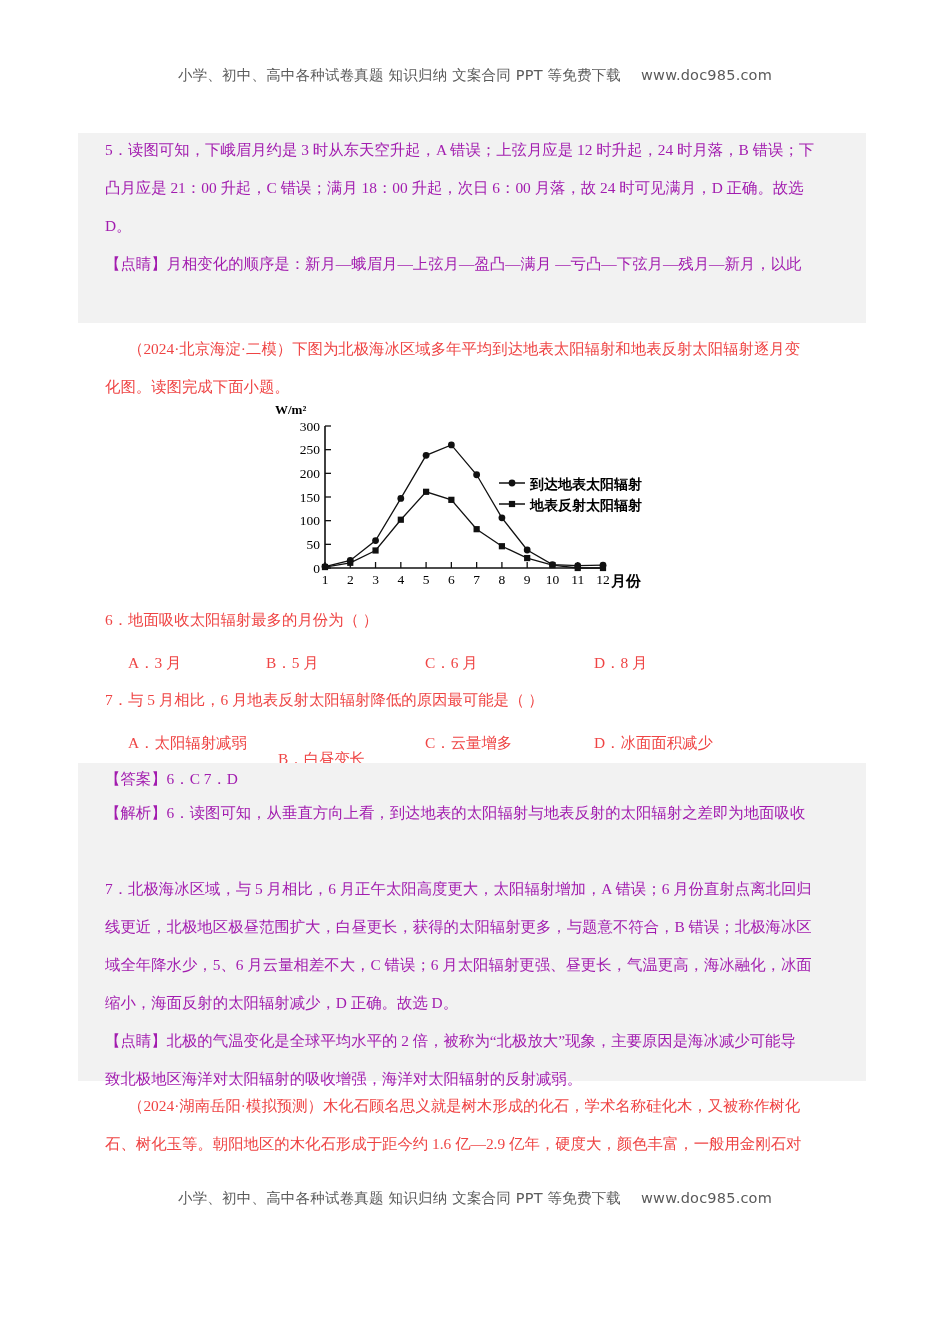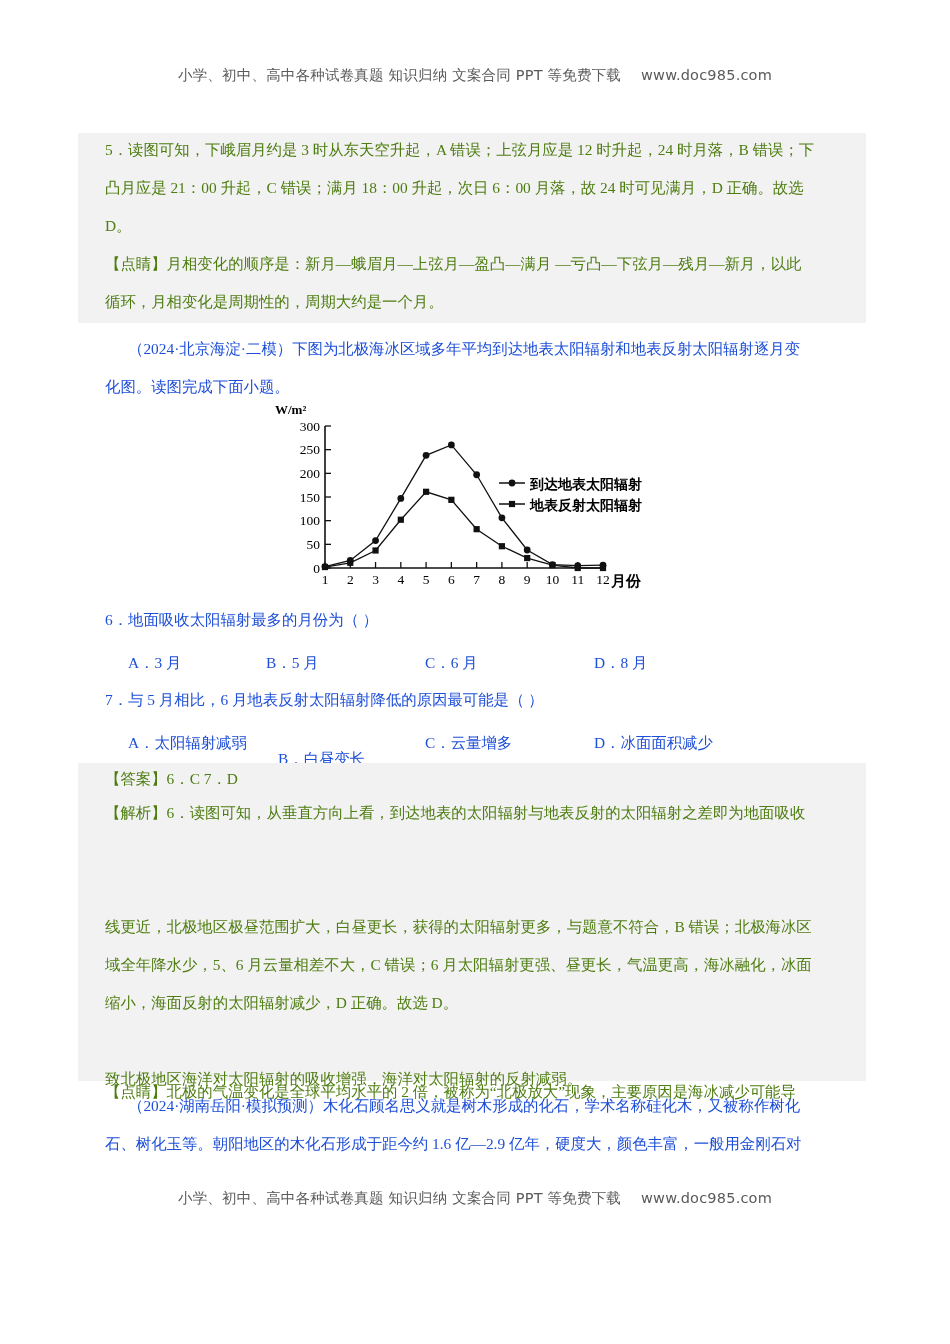--- a/index.html
+++ b/index.html
@@ -48,22 +48,22 @@
     background: #f2f2f2;
   }
 
   
   .line {
     position: absolute;
     font-size: 15.4px;
     line-height: 1.0;
     white-space: nowrap;
   }
-  .red   { color: #4d7c0f; font-family: Liberation Serif, serif; }
-  .black { color: #1d4ed8; }
+  .red   { color: #a21caf; font-family: Liberation Serif, serif; }
+  .black { color: #ef4444; }
 
   
   #figure {
     position: absolute;
     left: 255px;
     top: 398px;
     width: 400px;
     height: 192px;
   }
   #figure svg { display: block; }
@@ -99,21 +99,20 @@
   <div class="watermark" id="header-watermark">
     <span>小学、初中、高中各种试卷真题  知识归纳  文案合同  PPT 等免费下载</span><span class="url">www.doc985.com</span>
   </div>
 
   <div class="shaded" id="shade-1" style="top:133px; height:190px;"></div>
 
   <div class="line red" style="left:105px; top:142px;">5．读图可知，下峨眉月约是 3 时从东天空升起，A 错误；上弦月应是 12 时升起，24 时月落，B 错误；下</div>
   <div class="line red" style="left:105px; top:180px;">凸月应是 21：00 升起，C 错误；满月 18：00 升起，次日 6：00 月落，故 24 时可见满月，D 正确。故选</div>
   <div class="line red" style="left:105px; top:218px;">D。</div>
   <div class="line red" style="left:105px; top:256px;">【点睛】月相变化的顺序是：新月—蛾眉月—上弦月—盈凸—满月 —亏凸—下弦月—残月—新月，以此</div>
-  <div class="line red" style="left:105px; top:294px;">循环，月相变化是周期性的，周期大约是一个月。</div>
 
   <div class="line black" style="left:128px; top:341px;">（2024·北京海淀·二模）下图为北极海冰区域多年平均到达地表太阳辐射和地表反射太阳辐射逐月变</div>
   <div class="line black" style="left:105px; top:379px;">化图。读图完成下面小题。</div>
 
   <div id="figure">
     <svg width="400" height="192" viewBox="0 0 400 192" xmlns="http://www.w3.org/2000/svg">
 
       <text id="y-unit" class="axis-unit" x="20" y="16">W/m²</text>
 
       <line x1="70" y1="28" x2="70" y2="170" stroke="#111" stroke-width="1.6"></line>
@@ -214,24 +213,25 @@
   <div class="line black" style="left:105px; top:692px;">7．与 5 月相比，6 月地表反射太阳辐射降低的原因最可能是（   ）</div>
   <div class="choice black" style="left:128px; top:733px;">A．太阳辐射减弱</div>
   <div class="choice black" style="left:278px; top:733px;margin-top:16px;">B．白昼变长</div>
   <div class="choice black" style="left:425px; top:733px;">C．云量增多</div>
   <div class="choice black" style="left:594px; top:733px;">D．冰面面积减少</div>
 
   <div class="shaded" id="shade-2" style="top:763px; height:318px;"></div>
 
   <div class="line red" style="left:105px; top:771px;">【答案】6．C  7．D</div>
   <div class="line red" style="left:105px; top:805px;">【解析】6．读图可知，从垂直方向上看，到达地表的太阳辐射与地表反射的太阳辐射之差即为地面吸收</div>
+  <div class="line red" style="left:105px; top:881px;">7．北极海冰区域，与 5 月相比，6 月正午太阳高度更大，太阳辐射增加，A 错误；6 月份直射点离北回归</div>
   <div class="line red" style="left:105px; top:919px;">线更近，北极地区极昼范围扩大，白昼更长，获得的太阳辐射更多，与题意不符合，B 错误；北极海冰区</div>
   <div class="line red" style="left:105px; top:957px;">域全年降水少，5、6 月云量相差不大，C 错误；6 月太阳辐射更强、昼更长，气温更高，海冰融化，冰面</div>
   <div class="line red" style="left:105px; top:995px;">缩小，海面反射的太阳辐射减少，D 正确。故选 D。</div>
-  <div class="line red" style="left:105px; top:1084px;text-align:right;">【点睛】北极的气温变化是全球平均水平的 2 倍，被称为“北极放大”现象，主要原因是海冰减少可能导</div>
+  <div class="line red" style="left:105px; top:1033px;text-align:right;">【点睛】北极的气温变化是全球平均水平的 2 倍，被称为“北极放大”现象，主要原因是海冰减少可能导</div>
   <div class="line red" style="left:105px; top:1071px;">致北极地区海洋对太阳辐射的吸收增强，海洋对太阳辐射的反射减弱。</div>
 
   <div class="line black" style="left:128px; top:1098px;">（2024·湖南岳阳·模拟预测）木化石顾名思义就是树木形成的化石，学术名称硅化木，又被称作树化</div>
   <div class="line black" style="left:105px; top:1136px;">石、树化玉等。朝阳地区的木化石形成于距今约 1.6 亿—2.9 亿年，硬度大，颜色丰富，一般用金刚石对</div>
 
   <div class="watermark" id="footer-watermark">
     <span>小学、初中、高中各种试卷真题  知识归纳  文案合同  PPT 等免费下载</span><span class="url">www.doc985.com</span>
   </div>
 
 </div>

